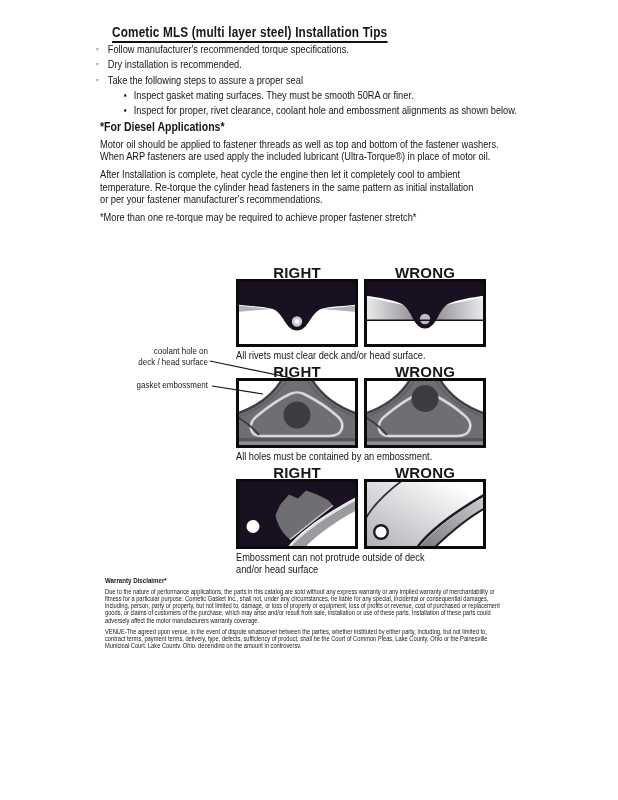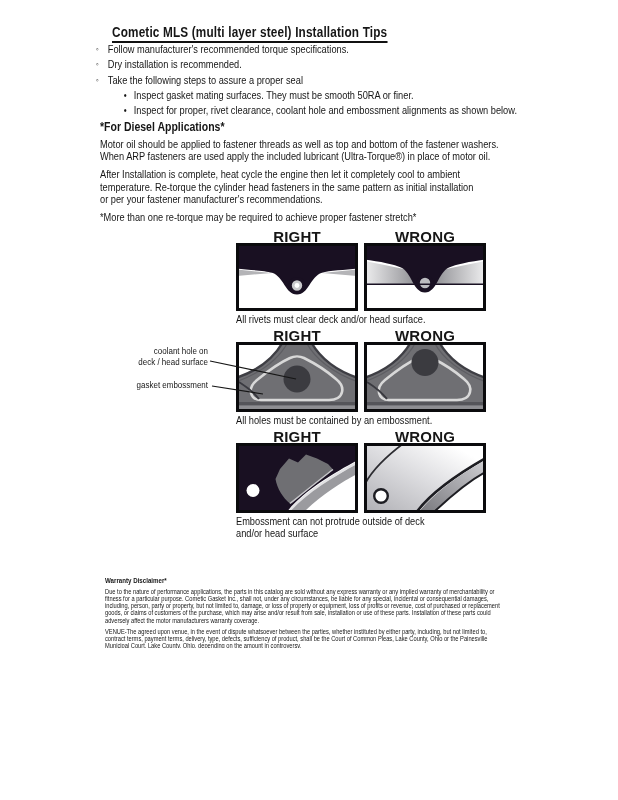--- a/index.html
+++ b/index.html
@@ -16,21 +16,21 @@
   .b-marker{width:14px;font-size:9px;}
   .b-sub{padding-left:33px;}
   .b-sub .b-marker{width:12px;font-size:10px;}
 
   .diesel{position:absolute;left:100px;top:120px;width:660px;font-size:11px;
           line-height:12.4px;transform:scaleX(.84);transform-origin:0 0;}
   .diesel-h{font-size:12.5px;font-weight:bold;line-height:14px;margin-bottom:4px;}
   .diesel p{margin:0 0 5.5px 0;white-space:pre-line;}
 
   .drow{position:absolute;left:236px;width:260px;}
-  .dlabels{display:flex;gap:6px;height:13px;}
+  .dlabels{display:flex;gap:6px;height:13px;margin-top:36px;}
   .dlabels span{width:122px;text-align:center;font-weight:bold;font-size:15px;
                 line-height:13px;letter-spacing:.2px;}
   .dboxes{display:flex;gap:6px;}
   .dbox{display:block;}
   .dcap{margin-top:2px;font-size:11px;line-height:12px;white-space:pre-line;
         transform:scaleX(.84);transform-origin:0 0;}
 
   .callout{position:absolute;width:120px;text-align:right;font-size:9.5px;
            line-height:10.5px;white-space:pre-line;
            transform:scaleX(.84);transform-origin:100% 0;}

